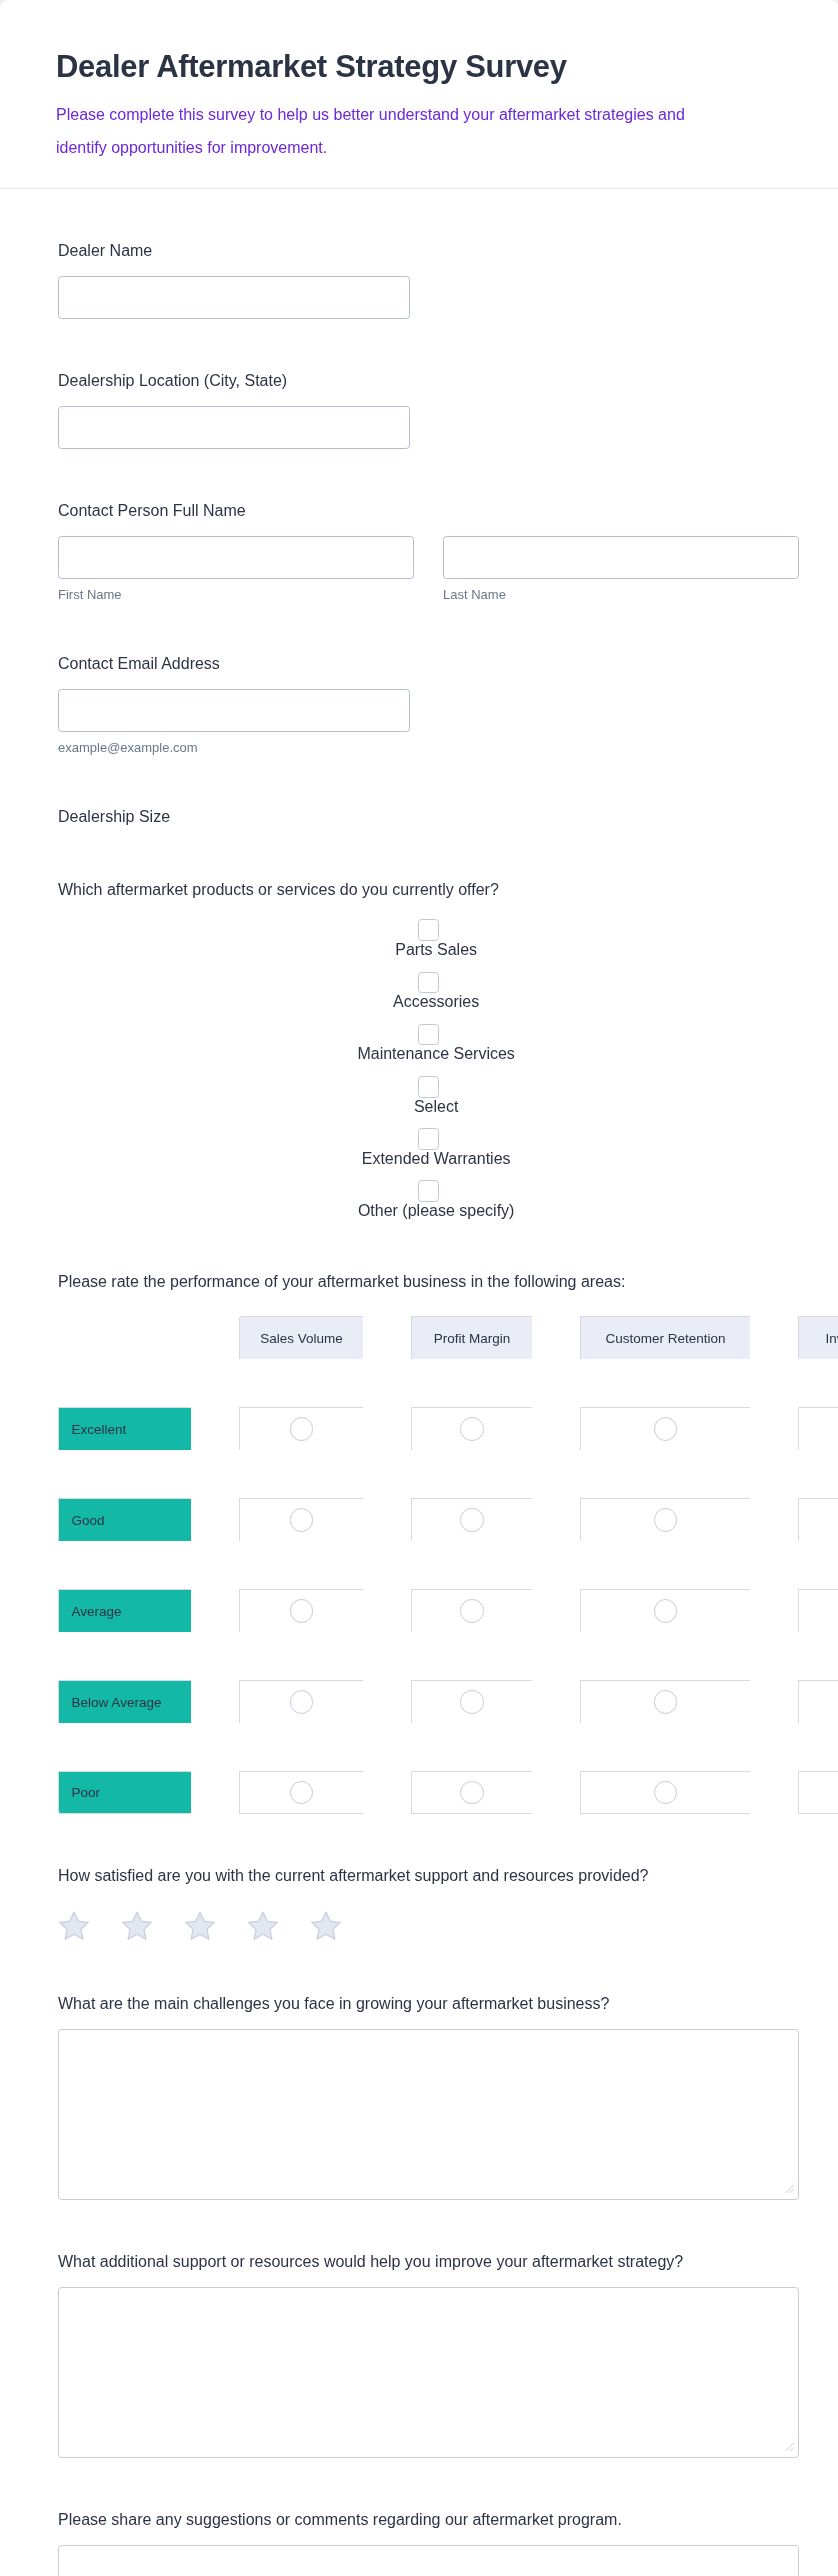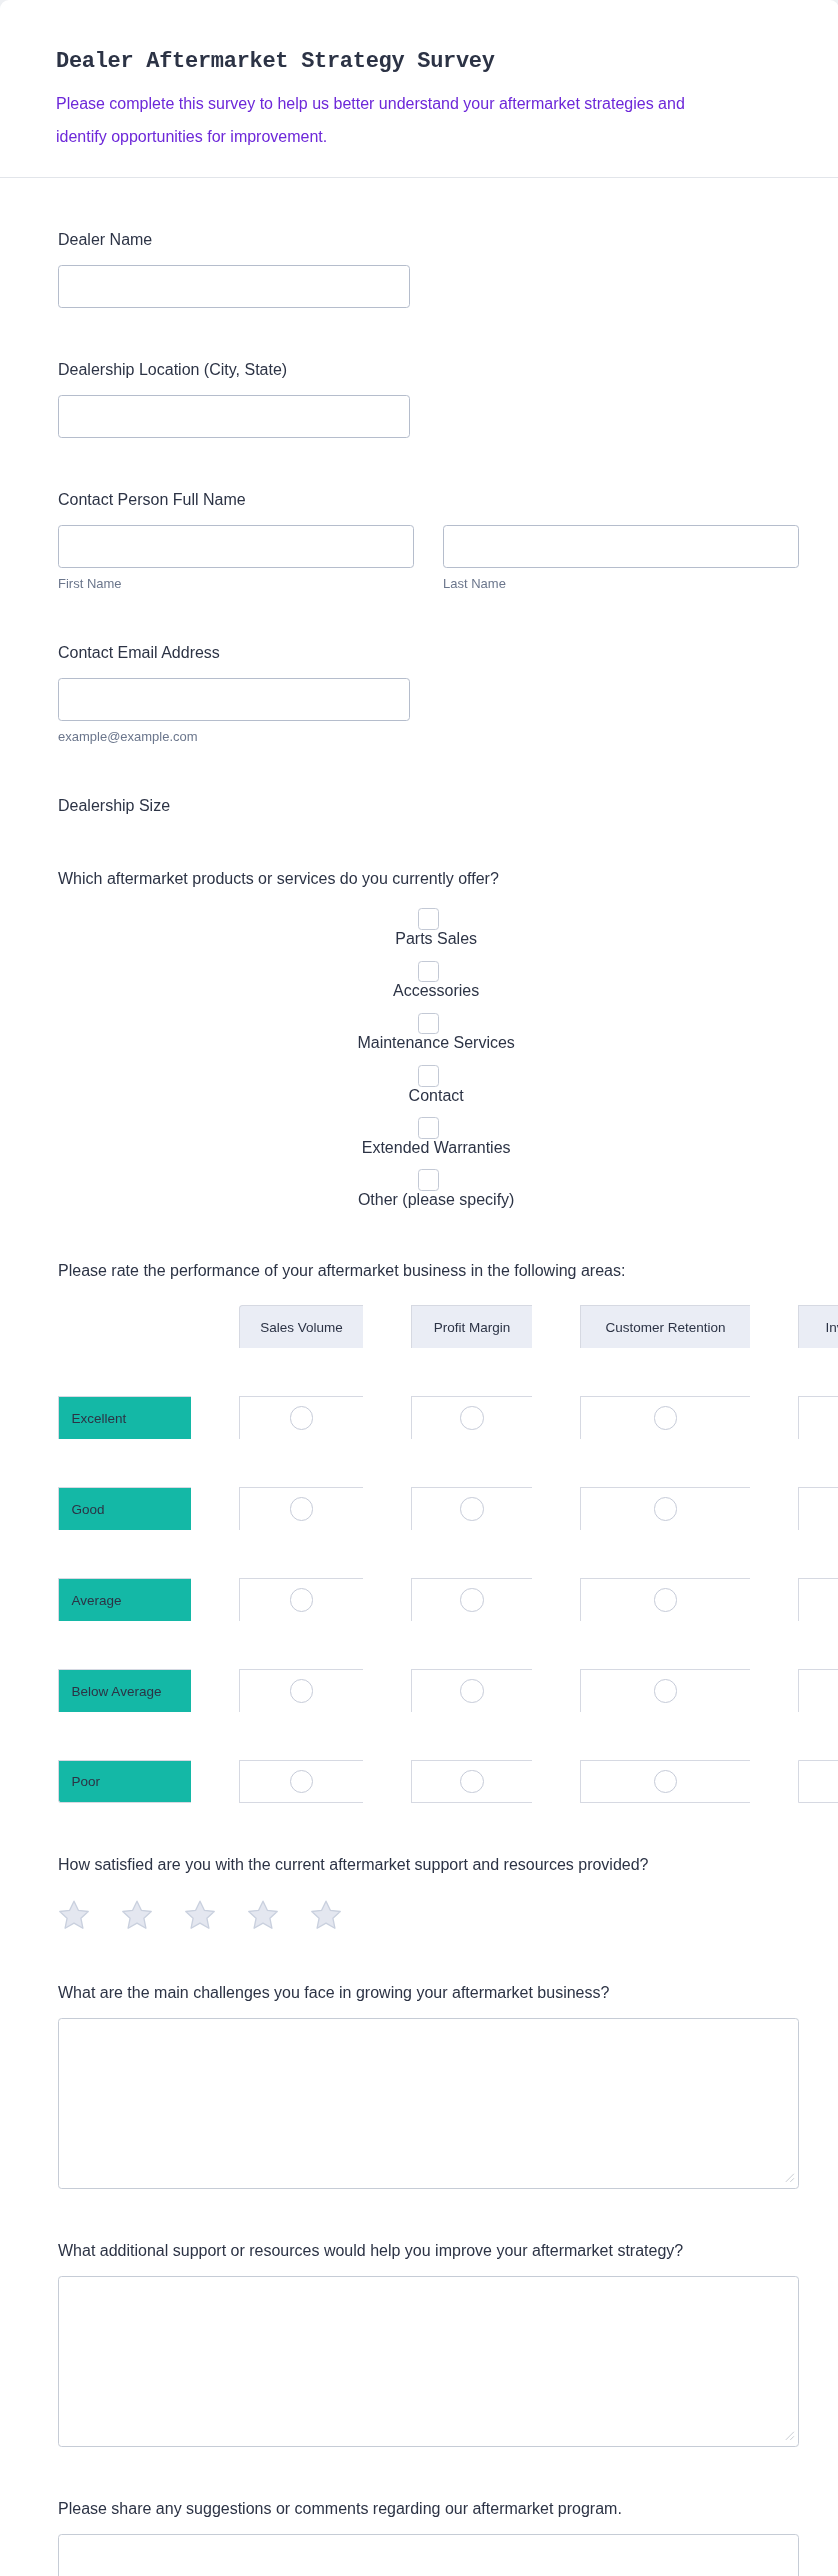--- a/index.html
+++ b/index.html
@@ -18,26 +18,25 @@
     border-radius: 9px 9px 0 0;
     overflow: hidden;
   }
 
   
   .form-header {
     padding: 49px 56px 23.5px 56px;
     border-bottom: 0.9px solid #e2e5ea;
   }
   .form-title {
-    font-size: 22px;
+    font-size: 31px;
     font-weight: bold;
     color: #2c3345;
     margin: 0 0 12.6px 0;
     letter-spacing: -0.3px;
-    font-family: Liberation Mono, monospace;
   }
   .form-subtitle {
     font-size: 16px;
     color: #6d28d9;
     line-height: 2.1;
     max-width: 649px;
   }
 
   
   .form-body { padding: 0 40px 0 58px; }
@@ -233,21 +232,21 @@
         <div class="check-row">
           <span class="checkbox"></span>
           <span class="check-text">Accessories</span>
         </div>
         <div class="check-row">
           <span class="checkbox"></span>
           <span class="check-text">Maintenance Services</span>
         </div>
         <div class="check-row">
           <span class="checkbox"></span>
-          <span class="check-text">Contact</span>
+          <span class="check-text">Select</span>
         </div>
         <div class="check-row">
           <span class="checkbox"></span>
           <span class="check-text">Extended Warranties</span>
         </div>
         <div class="check-row">
           <span class="checkbox"></span>
           <span class="check-text">Other (please specify)</span>
         </div>
       </div>

